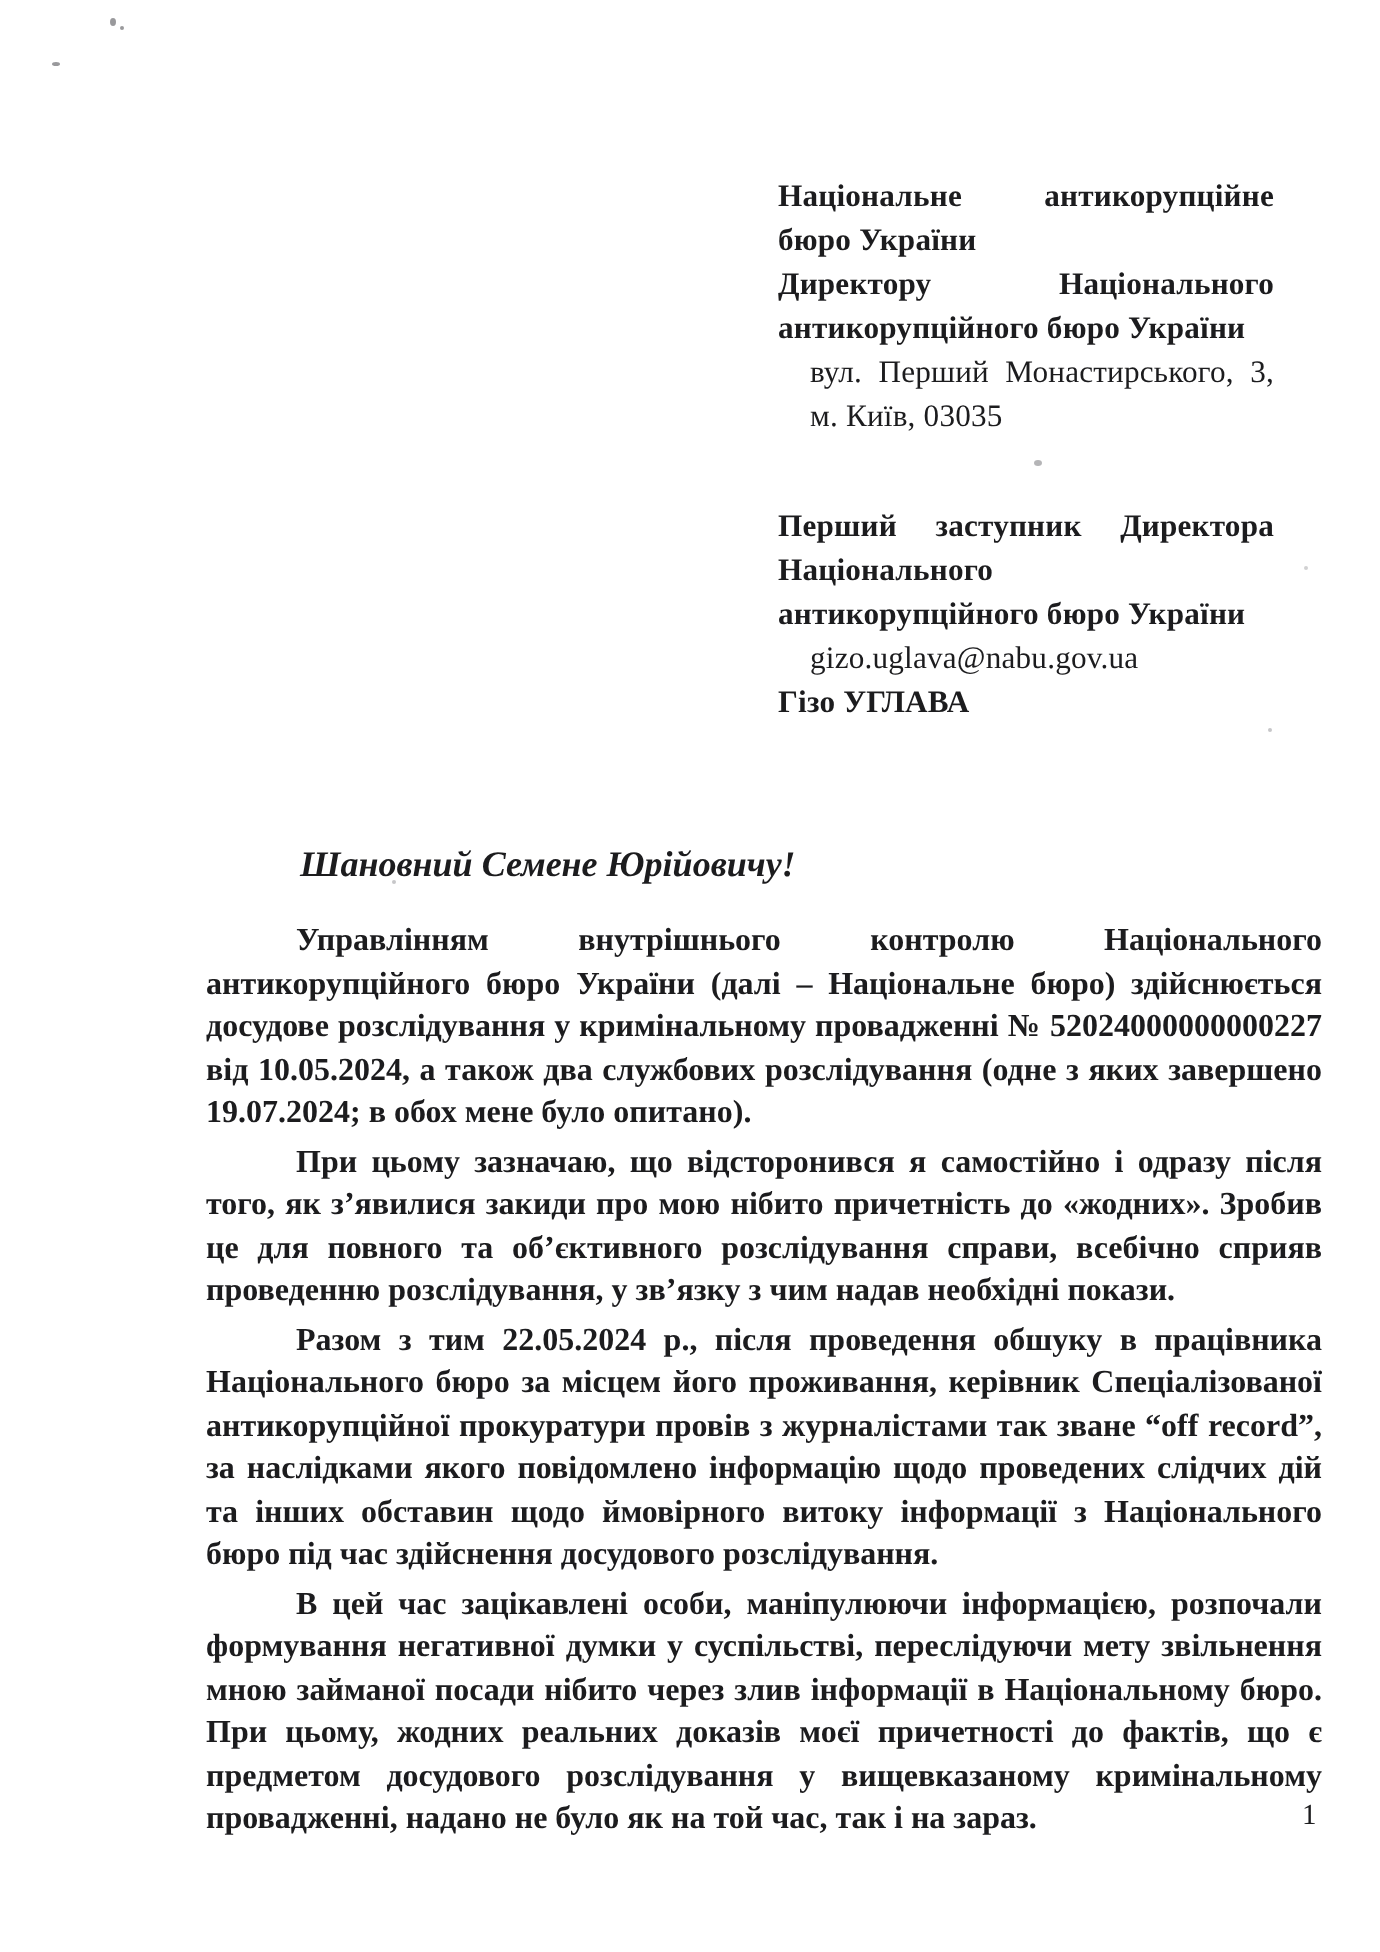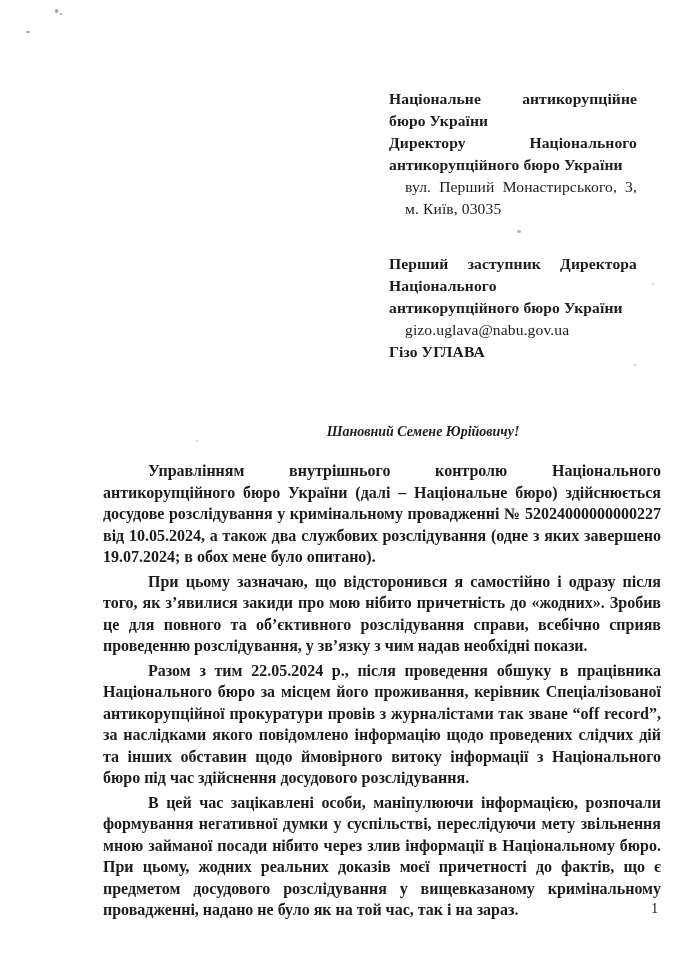--- a/index.html
+++ b/index.html
@@ -21,28 +21,27 @@
     line-height: 22px;
     font-weight: bold;
     letter-spacing: 0.1px;
   }
   .address.sender { top: 253px; }
   .line { white-space: nowrap; }
   .spread { display: flex; justify-content: space-between; }
   .plain { font-weight: normal; margin-left: 16px; }
   .salutation {
     position: absolute;
-    left: 119px;
+    left: 102px;
     top: 421px;
     width: 560px;
-    text-align: center;
     text-indent: 48px;
     font-weight: bold;
     font-style: italic;
-    font-size: 14px;
+    font-size: 18px;
     line-height: 22px;
   }
   .body-text {
     position: absolute;
     left: 103px;
     top: 460px;
     width: 558px;
     font-size: 16px;
     line-height: 21.5px;
     text-align: justify;

